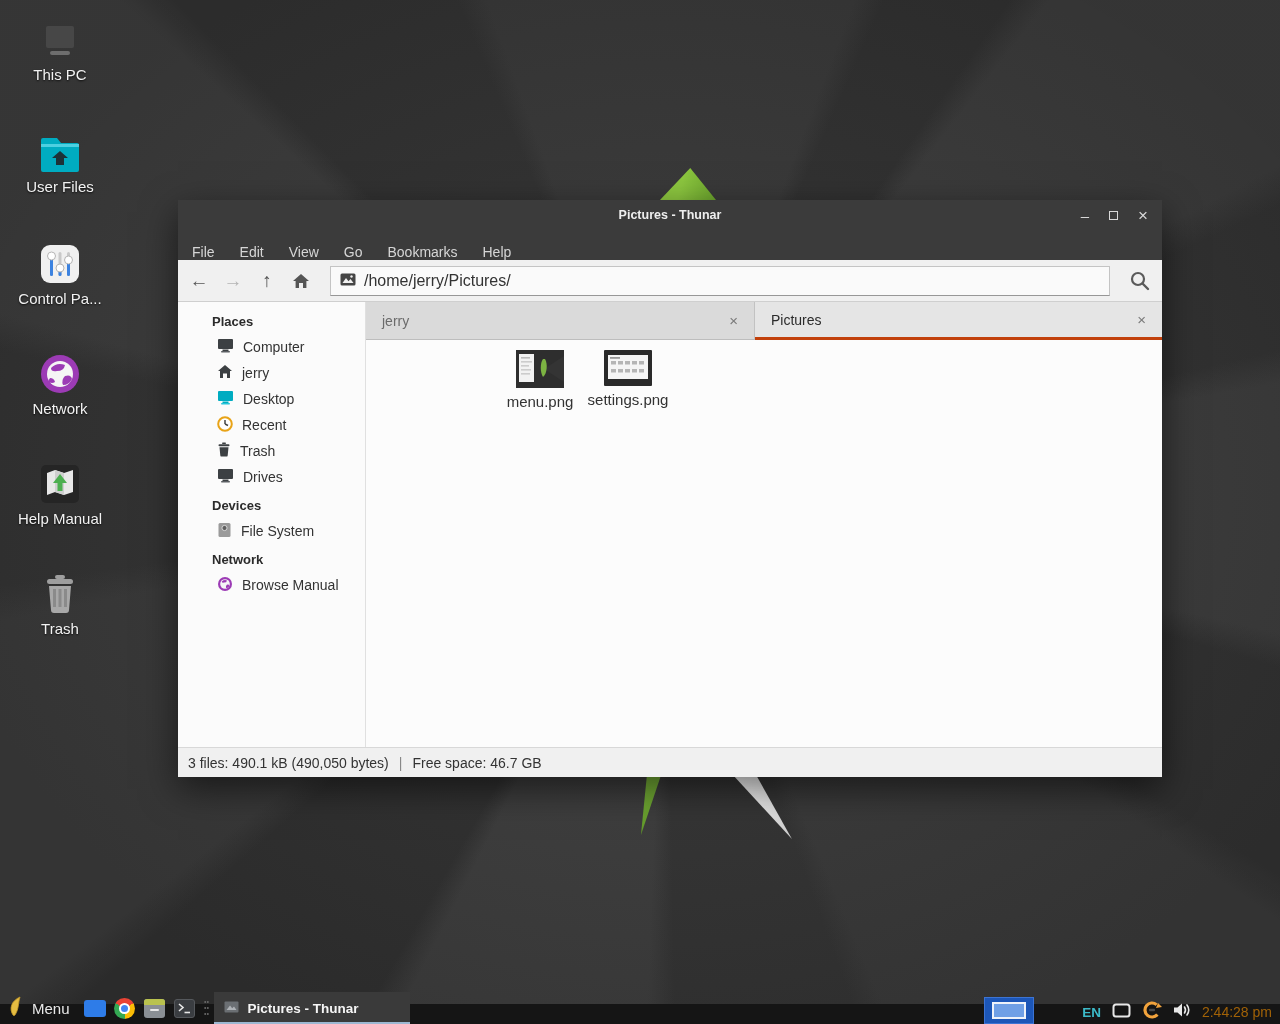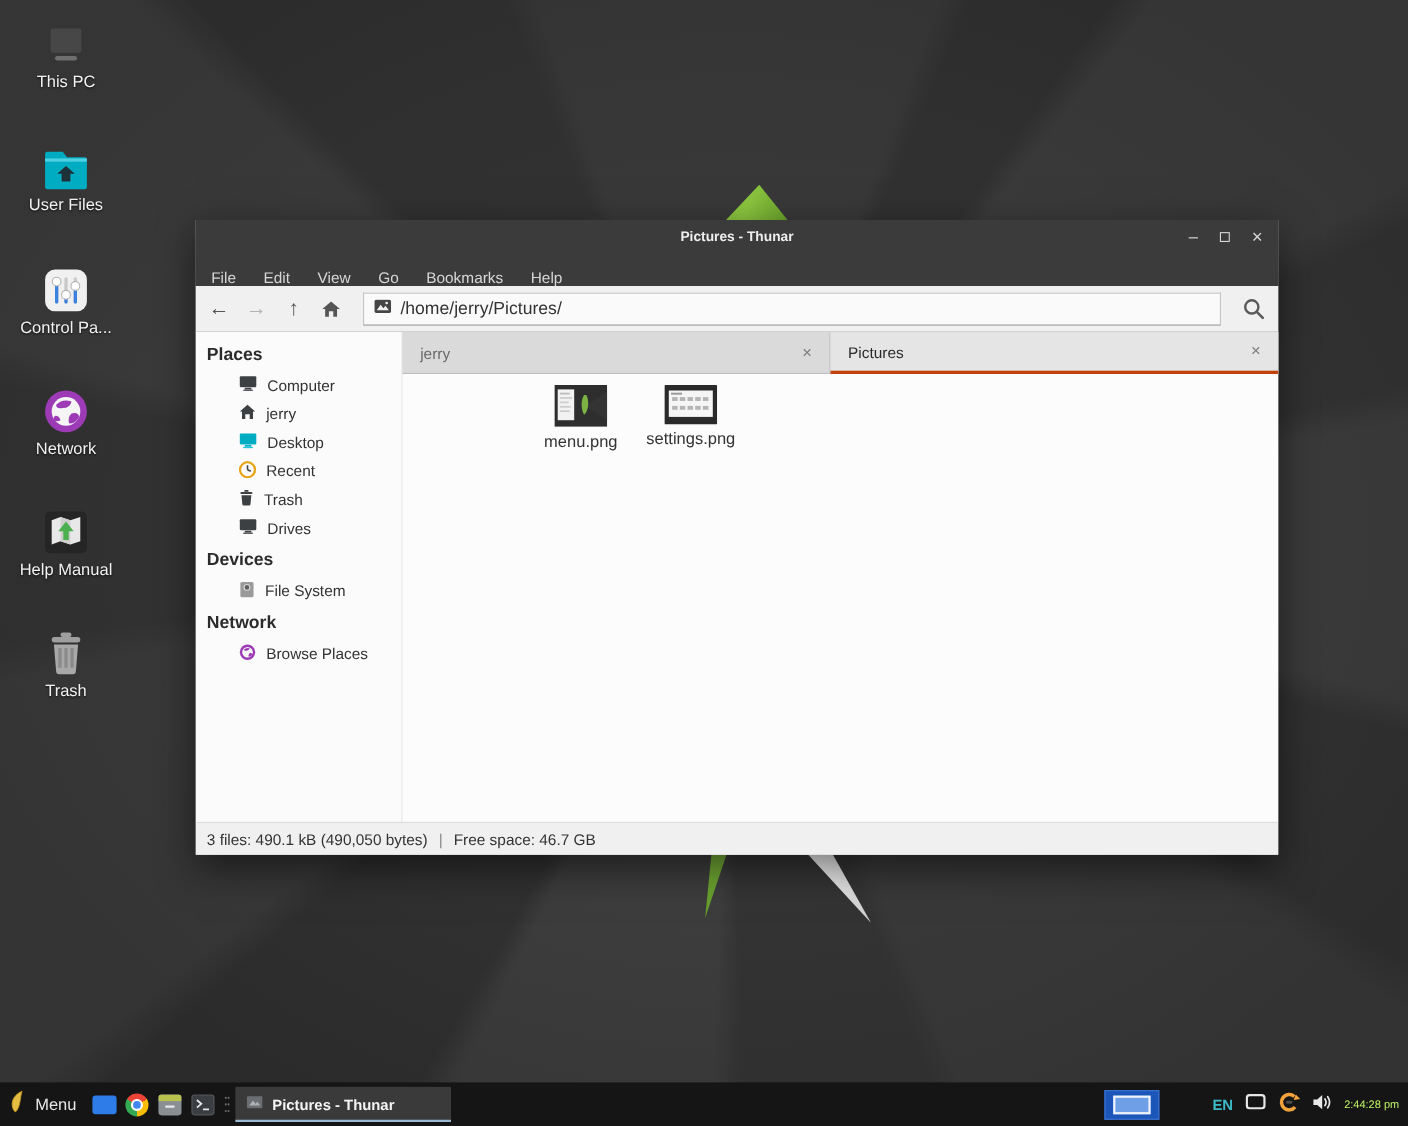--- a/index.html
+++ b/index.html
@@ -47,43 +47,43 @@
   .tbtn { width:34px; height:30px; display:flex; align-items:center; justify-content:center;
     font-size:19px; color:#555; border-radius:3px; }
   .tbtn.disabled { color:#b3b3b3; }
   .pathbar { flex:1; height:30px; margin:0 10px 0 12px; background:#fafafa; border:1px solid #c4c4c4;
     border-bottom-color:#979797; display:flex; align-items:center; gap:8px; padding:0 9px; }
   .pathtext { font-size:16px; color:#333; }
   .searchbtn { width:38px; height:34px; display:flex; align-items:center; justify-content:center; }
 
   .wbody { display:flex; height:445px; }
   .sidebar { width:188px; background:#fbfbfb; border-right:1px solid #e0e0e0; padding-top:4px; }
-  .sb-header { font-size:16px; font-weight:bold; color:#2b2b2b; padding:8px 0 5px 10px; }
+  .sb-header { font-size:13px; font-weight:bold; color:#2b2b2b; padding:8px 0 5px 10px;margin-left:24px; }
   .sb-item { height:26px; display:flex; align-items:center; gap:9px; padding-left:39px; font-size:14px; color:#333; }
   .sb-item svg { flex:0 0 auto; }
 
   .filepane { flex:1; display:flex; flex-direction:column; background:#fcfcfc; }
   .tabs { height:38px; background:#cfcfcf; display:flex; }
   .tab { display:flex; align-items:center; font-size:14px; padding:0 16px; position:relative; }
   .tab .tab-label { flex:1; }
   .tab-inactive { width:389px; background:#dadada; color:#6b6b6b; border-right:1px solid #c2c2c2; border-bottom:1px solid #bdbdbd; }
   .tab-active { flex:1; background:#e5e5e5; color:#2b2b2b; border-bottom:3px solid #c2410c; }
   .tab-close { color:#7a7a7a; font-size:15px; padding-left:10px; }
   .files { position:relative; flex:1; }
   .file { position:absolute; top:10px; width:100px; text-align:center; }
   .file .fname { font-size:15px; color:#333; margin-top:5px; }
   .file svg { display:block; margin:0 auto; }
 
   .statusbar { height:30px; background:#f0f0f0; border-top:1px solid #d8d8d8; display:flex; align-items:center;
     gap:10px; padding-left:10px; font-size:14px; color:#333; }
   .statusbar .sep { color:#888; }
 
   
-  .taskbar { position:absolute; left:0; bottom:0; width:1280px; height:40px; background:#151515; z-index:10;
-    display:flex; align-items:center;margin-top:24px; }
+  .taskbar { position:absolute; left:0; bottom:0; width:1280px; height:20px; background:#151515; z-index:10;
+    display:flex; align-items:flex-end;margin-top:24px; }
   .menu-btn { display:flex; align-items:center; gap:7px; padding:0 10px 0 8px; height:32px; }
   .menu-label { color:#e8e8e8; font-size:15px; }
   .launcher { width:30px; height:32px; display:flex; align-items:center; justify-content:center; }
   .chrome { width:21px; height:21px; border-radius:50%; position:relative;
     background:conic-gradient(from 0deg,#ea4335 0 60deg,#fbbc05 60deg 180deg,#34a853 180deg 300deg,#ea4335 300deg 360deg); }
   .chrome::before { content:""; position:absolute; left:5px; top:5px; width:11px; height:11px; border-radius:50%;
     background:#4285f4; border:2px solid #fff; box-sizing:border-box; }
   .bluewin { width:22px; height:17px; border-radius:3px; background:#2e7ce8; }
   .cabinet { width:21px; height:19px; border-radius:3px; background:#8a8f94; position:relative; overflow:hidden; }
   .cabinet::before { content:""; position:absolute; top:0; left:0; right:0; height:6px; background:#b9c24e; }
@@ -92,21 +92,21 @@
     display:flex; align-items:center; justify-content:center; }
   .handle { width:8px; height:32px; display:flex; align-items:center; justify-content:center; margin:0 3px; }
   .taskitem { width:196px; height:32px; background:#3a3a3a; display:flex; align-items:center; gap:9px; padding:0 10px;
     box-shadow:inset 0 -2px 0 #9db8d2; }
   .taskitem .tlabel { color:#f5f5f5; font-size:13.5px; font-weight:bold; }
   .tspacer { flex:1; }
   .pager { width:50px; height:27px; background:#1c56b8; border:1px solid #3c74d4; position:relative; margin-right:48px; }
   .pager-win { position:absolute; left:7px; top:4px; width:34px; height:17px; background:#6f9fe6; border:2px solid #eef2fa; }
   .tray { display:flex; align-items:center; gap:11px; padding-right:8px; }
   .kbd { color:#3cbac8; font-size:13.5px; font-weight:bold; }
-  .clock { color:#bef264; font-size:10px; }
+  .clock { color:#a16207; font-size:14px; }
 </style>
 </head>
 <body>
 
 <div class="screen">
   <div class="wallpaper"></div>
   <div class="logo-top"></div>
   <div class="logo-sliver"></div>
   <div class="logo-quill"></div>
 
@@ -289,38 +289,38 @@
         </div>
 
         <div class="sb-header">Network</div>
         <div class="sb-item">
           <span><svg width="16" height="16" viewBox="0 0 16 16">
                 <circle cx="8" cy="8" r="7" fill="#9c3bb5"></circle>
                 <circle cx="8" cy="8" r="4.8" fill="#f5f5f5"></circle>
                 <path d="M4.8 5.5 q2.2 -2.2 5.2 -1.1 q-0.4 2.2 -3 2.2 q-2.2 0.4 -2.2 -1.1 Z" fill="#9c3bb5"></path>
                 <path d="M9.8 8.8 q2.2 -0.7 2.6 1.1 q-1.1 2.2 -3.3 2.2 q-0.7 -1.8 0.7 -3.3 Z" fill="#9c3bb5"></path>
               </svg></span>
-          <span>Browse Places</span>
+          <span>Browse Manual</span>
         </div>
       </div>
 
       <div class="filepane">
         <div class="tabs">
           <div class="tab tab-inactive">
             <span class="tab-label">jerry</span>
             <span class="tab-close">×</span>
           </div>
           <div class="tab tab-active">
             <span class="tab-label">Pictures</span>
             <span class="tab-close">×</span>
           </div>
         </div>
 
         <div class="files">
-          <div class="file" style="left:112px">
+          <div class="file" style="left:124px">
             <span>
               <svg width="48" height="38" viewBox="0 0 48 38">
                 <rect width="48" height="38" fill="#2e2e2e"></rect>
                 <polygon points="28,19 48,6 48,32" fill="#343434"></polygon>
                 <path d="M27 9 C 24 13, 24 22, 27 27 C 31 24, 32 14, 29 9 Z" fill="#7cb342"></path>
                 <rect x="3" y="4" width="15" height="28" fill="#f2f2f2"></rect>
                 <rect x="5" y="7" width="9" height="1.6" fill="#bbb"></rect>
                 <rect x="5" y="11" width="11" height="1.6" fill="#ccc"></rect>
                 <rect x="5" y="15" width="8" height="1.6" fill="#ccc"></rect>
                 <rect x="5" y="19" width="10" height="1.6" fill="#ccc"></rect>

